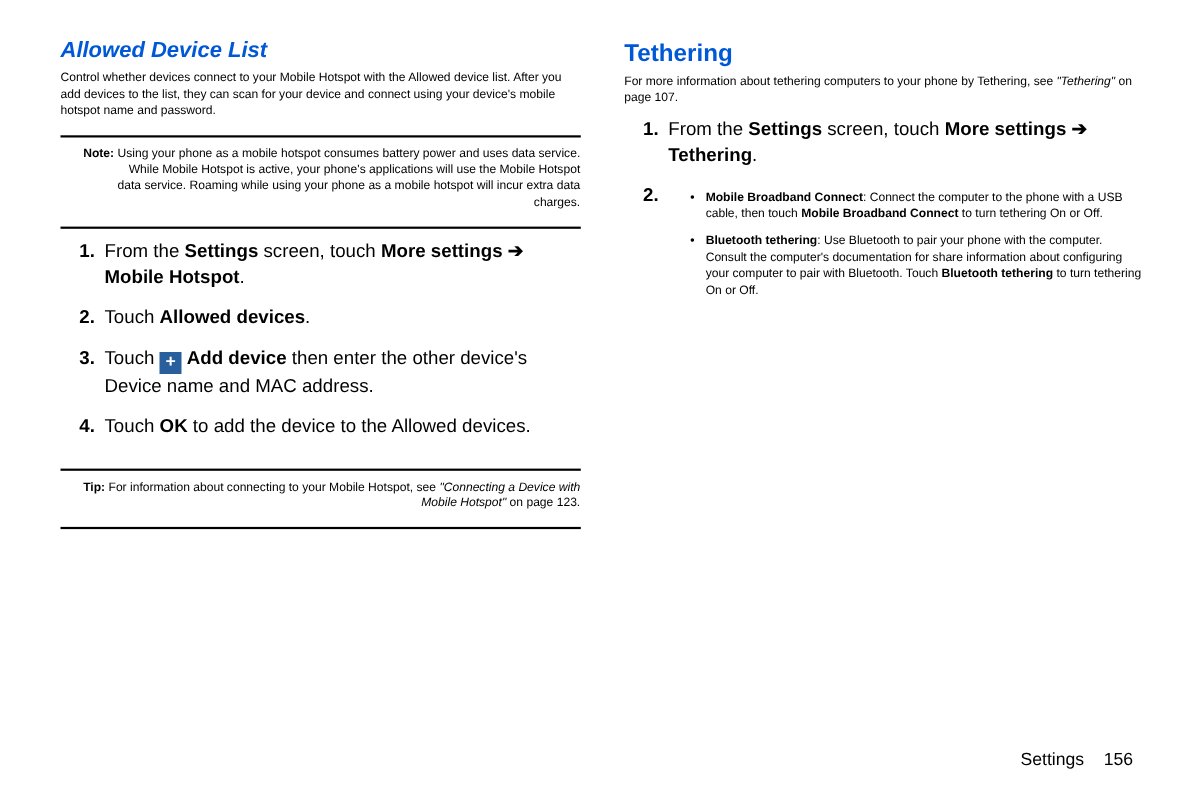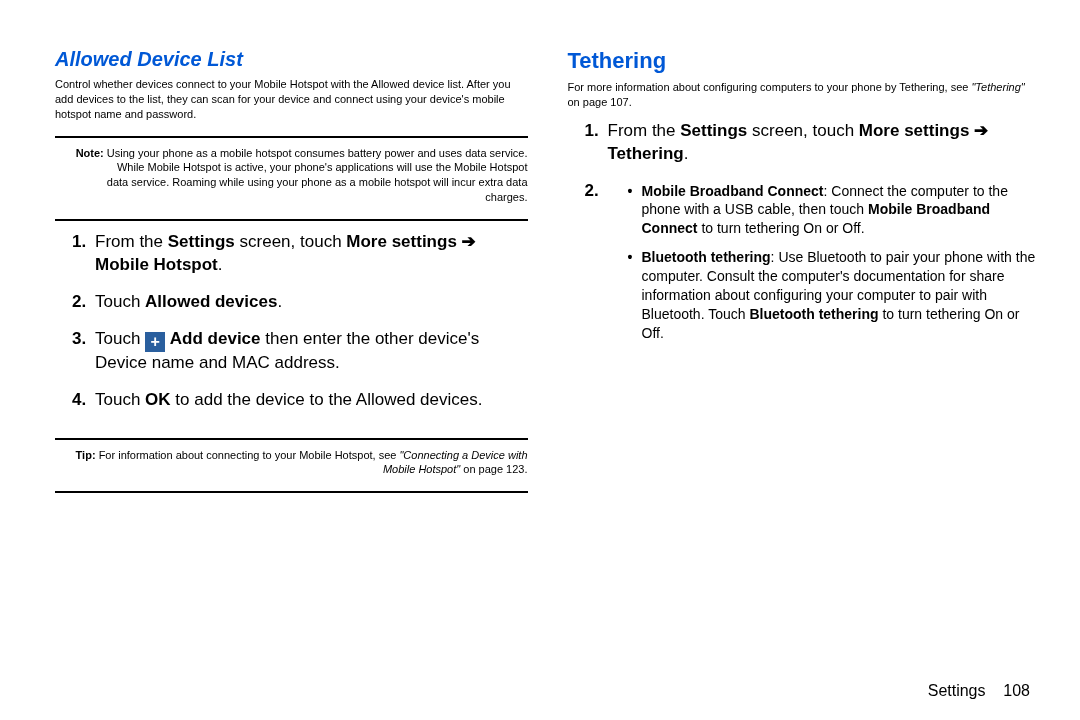--- a/index.html
+++ b/index.html
@@ -16,21 +16,20 @@
     padding: 35px 40px 30px 55px;
     display: flex;
     gap: 40px;
     position: relative;
   }
   .col {
     flex: 1 1 0;
     min-width: 0;
     display: flex;
     flex-direction: column;
-    margin-top: 13px;
   }
   .section-title {
     color: #0058d6;
     font-weight: bold;
     font-style: italic;
     font-size: 20px;
     margin: 0 0 6px 0;
     font-family: Arial, Helvetica, sans-serif;
   }
   .section-heading {
@@ -59,21 +58,21 @@
   ol.steps li {
     margin-bottom: 14px;
     padding-left: 4px;
   }
   ol.steps li::marker {
     font-weight: bold;
   }
   ul.bullets {
     margin: 2px 0 0 0;
     padding-left: 20px;
-    font-size: 14px;
+    font-size: 11px;
     line-height: 1.35;
     list-style: none;
   }
   ul.bullets li {
     margin-bottom: 10px;
     position: relative;
     padding-left: 14px;
   }
   ul.bullets li::before {
     content: "•";
@@ -150,21 +149,21 @@
       <span class="b">Tip:</span>
       <span>For information about connecting to your Mobile Hotspot, see </span><span class="it">"Connecting a Device with Mobile Hotspot"</span><span> on page 123.</span>
     </p>
     <hr class="rule">
   </div>
 
   
   <div class="col">
     <div class="section-heading">Tethering</div>
     <p>
-      <span>For more information about configuring computers to your phone by Tethering, see </span><span class="it">"Tethering"</span><span> on page 107.</span>
+      <span>For more information about tethering computers to your phone by Tethering, see </span><span class="it">"Tethering"</span><span> on page 107.</span>
     </p>
 
     <ol class="steps">
       <li>
         <span>From the </span><span class="b">Settings</span><span> screen, touch </span><span class="b">More settings</span> <span class="arrow">➔</span> <span class="b">Tethering</span><span>.</span>
       </li>
       <li>
         <ul class="bullets">
           <li>
             <span class="b">Mobile Broadband Connect</span><span>: Connect the computer to the phone with a USB cable, then touch </span><span class="b">Mobile Broadband Connect</span><span> to turn tethering On or Off.</span>
@@ -173,15 +172,15 @@
             <span class="b">Bluetooth tethering</span><span>: Use Bluetooth to pair your phone with the computer. Consult the computer's documentation for share information about configuring your computer to pair with Bluetooth. Touch </span><span class="b">Bluetooth tethering</span><span> to turn tethering On or Off.</span>
           </li>
         </ul>
       </li>
     </ol>
   </div>
 
   </div>
 
   <div class="footer">
-    <span>Settings</span>&nbsp;&nbsp;&nbsp;&nbsp;<span>108</span>
+    <span>Settings</span>&nbsp;&nbsp;&nbsp;&nbsp;<span>156</span>
   </div>
 </div>
 
 </body></html>

